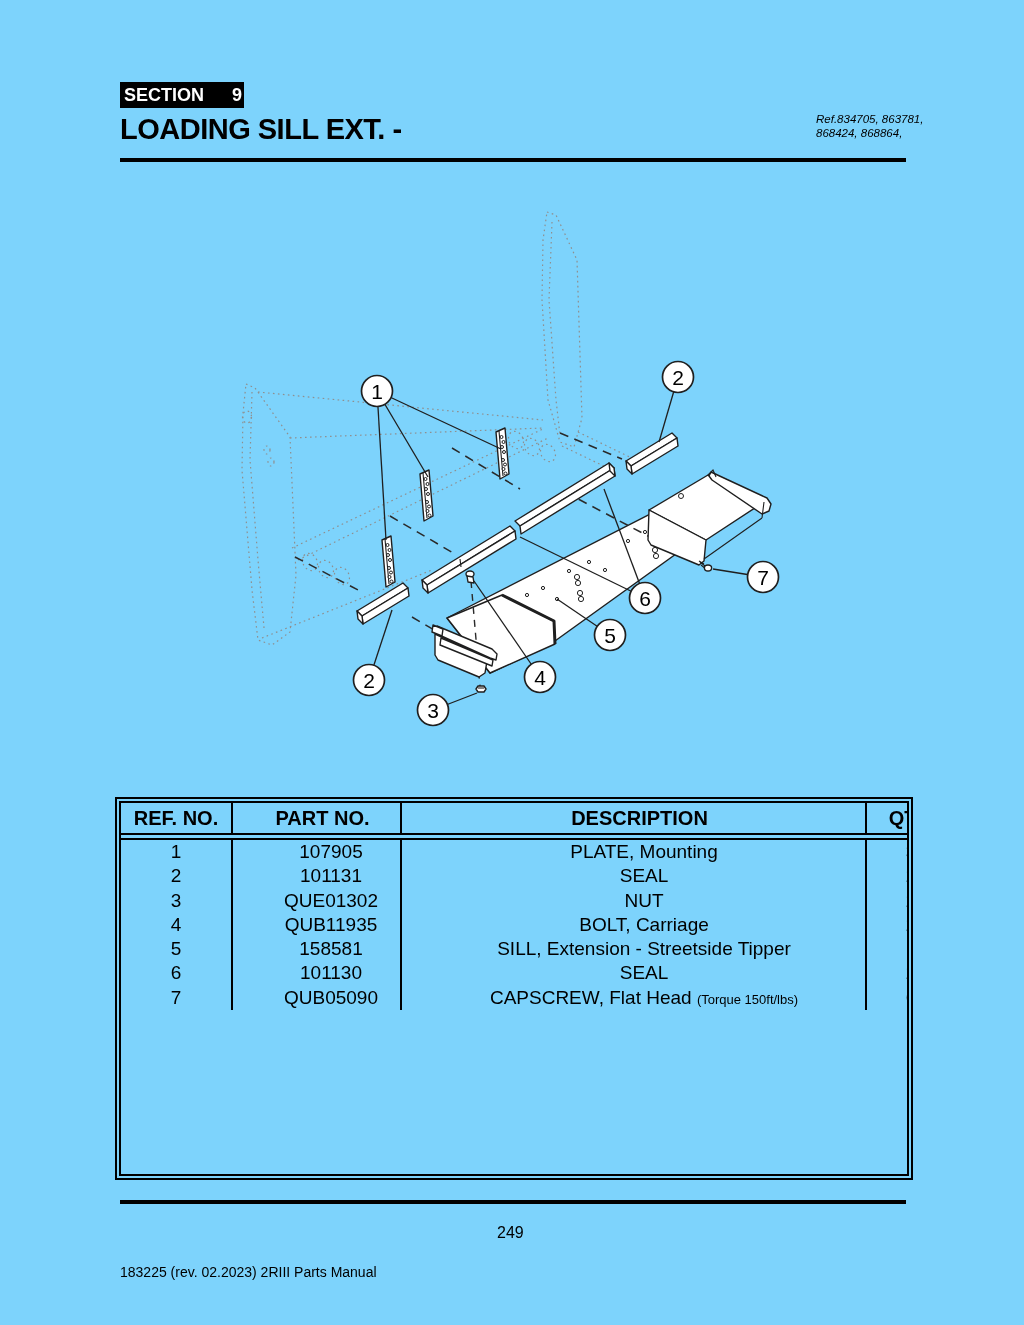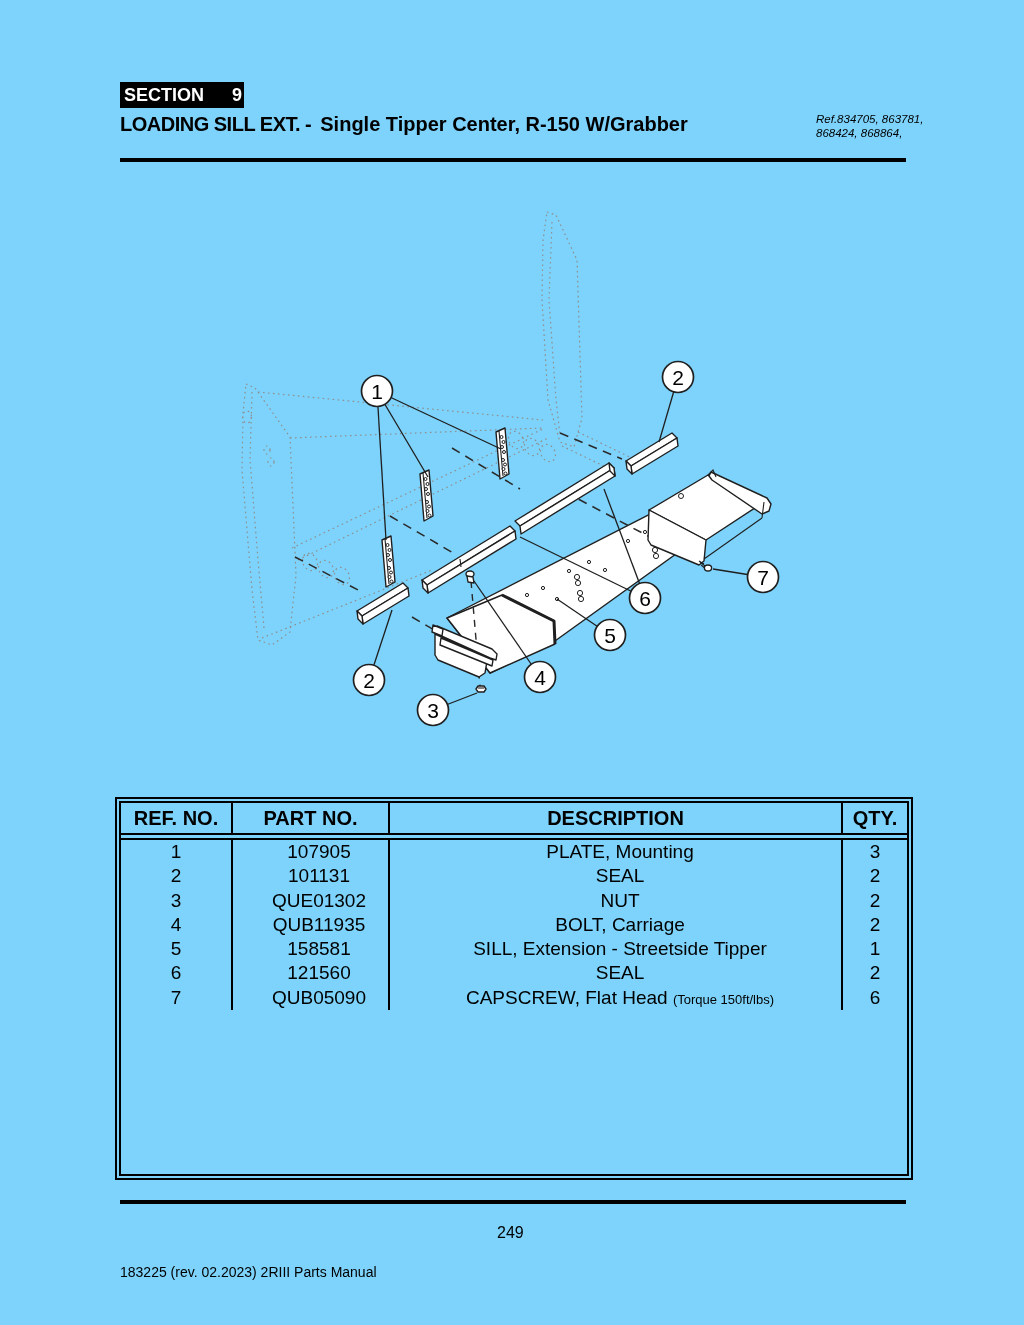--- a/index.html
+++ b/index.html
@@ -4,21 +4,21 @@
 <style>
   html,body{margin:0;padding:0;background:#e8e8e8;}
   .page{position:relative;width:1024px;height:1325px;background:#7dd3fc;overflow:hidden;
         font-family:"Liberation Sans",sans-serif;color:#000;}
   
   .section-badge{position:absolute;left:120px;top:82px;width:124px;height:26px;
         background:#000;color:#fff;font-size:18px;font-weight:bold;
         display:flex;align-items:center;padding-left:4px;box-sizing:border-box;}
   .section-badge .num{margin-left:28px;}
   .title-row{position:absolute;left:120px;top:113px;display:flex;align-items:baseline;white-space:nowrap;}
-  .main-title{font-size:20px;font-weight:bold;letter-spacing:-0.5px;}
+  .main-title{font-size:29px;font-weight:bold;letter-spacing:-0.5px;}
   .sub-title{font-size:20px;font-weight:bold;margin-left:9px;}
   .ref-block{position:absolute;left:816px;top:112px;font-size:11.5px;font-style:italic;
         line-height:14px;white-space:nowrap;}
   .rule{position:absolute;left:120px;width:786px;height:4px;background:#000;}
   .rule.top{top:158px;}
   .rule.bottom{top:1200px;}
   
   .diagram{position:absolute;left:0;top:0;width:1024px;height:780px;}
   .dot{fill:none;stroke:#8f8f8f;stroke-width:1.2;stroke-dasharray:1.6 3.4;}
   .dash{fill:none;stroke:#2a2a2a;stroke-width:1.5;stroke-dasharray:9 6.5;}
@@ -27,21 +27,21 @@
   .thick{fill:none;stroke:#1f1f1f;stroke-width:3;stroke-linejoin:round;}
   .thin{fill:none;stroke:#1f1f1f;stroke-width:1.1;}
   .hole{fill:#fff;stroke:#1f1f1f;stroke-width:1;}
   .leader{fill:none;stroke:#1f1f1f;stroke-width:1.3;}
   .callout circle{fill:#fff;stroke:#1f1f1f;stroke-width:1.7;}
   .callout text{font-family:"Liberation Sans",sans-serif;font-size:21px;fill:#000;
         text-anchor:middle;}
   
   .parts-table{position:absolute;left:115px;top:797px;width:798px;height:383px;
         border:6px double #000;box-sizing:border-box;overflow:hidden;}
-  .trow{display:grid;grid-template-columns:112px 157px 453px 64px;}
+  .trow{display:grid;grid-template-columns:112px 157px 453px 64px;gap:12px;}
   .thead{border-bottom:7px double #000;}
   .thead .cell{font-size:20px;font-weight:bold;text-align:center;line-height:30px;height:30px;}
   .cell{box-sizing:border-box;overflow:hidden;white-space:nowrap;}
   .c1,.c2,.c3{border-right:2px solid #000;text-align:center;}
   .tbody{height:333px;}
   .tbody .trow{height:24.3px;}
   .tbody .cell{font-size:19px;line-height:24.3px;}
   .cell.ref,.cell.qty{text-align:center;}
   .cell.part-no{padding-left:17px;}
   .cell.desc{padding-left:9px;}
@@ -55,21 +55,20 @@
 <body>
 
 <div class="page">
 
   <div class="section-badge">
     <span>SECTION</span>
     <span class="num">9</span>
   </div>
   <div class="title-row">
     <span class="main-title">LOADING SILL EXT. -</span>
-    <span class="sub-title">Single Tipper Center, R-150 W/Grabber</span>
   </div>
   <div class="ref-block">
     <div>Ref.834705, 863781,</div>
     <div>868424, 868864,</div>
   </div>
   <div class="rule top"></div>
 
   <svg class="diagram" viewBox="0 0 1024 780" xmlns="http://www.w3.org/2000/svg">
     <defs>
       <g id="mplate">
@@ -280,21 +279,21 @@
         <div class="cell qty">2</div>
       </div>
       <div class="trow">
         <div class="cell c1 ref">5</div>
         <div class="cell c2 part-no">158581</div>
         <div class="cell c3 desc"><span>SILL, Extension - Streetside Tipper</span></div>
         <div class="cell qty">1</div>
       </div>
       <div class="trow">
         <div class="cell c1 ref">6</div>
-        <div class="cell c2 part-no">121560</div>
+        <div class="cell c2 part-no">101130</div>
         <div class="cell c3 desc"><span>SEAL</span></div>
         <div class="cell qty">2</div>
       </div>
       <div class="trow">
         <div class="cell c1 ref">7</div>
         <div class="cell c2 part-no">QUB05090</div>
         <div class="cell c3 desc"><span>CAPSCREW, Flat Head</span> <span class="note">(Torque 150ft/lbs)</span></div>
         <div class="cell qty">6</div>
       </div>
       <div class="filler"></div>

